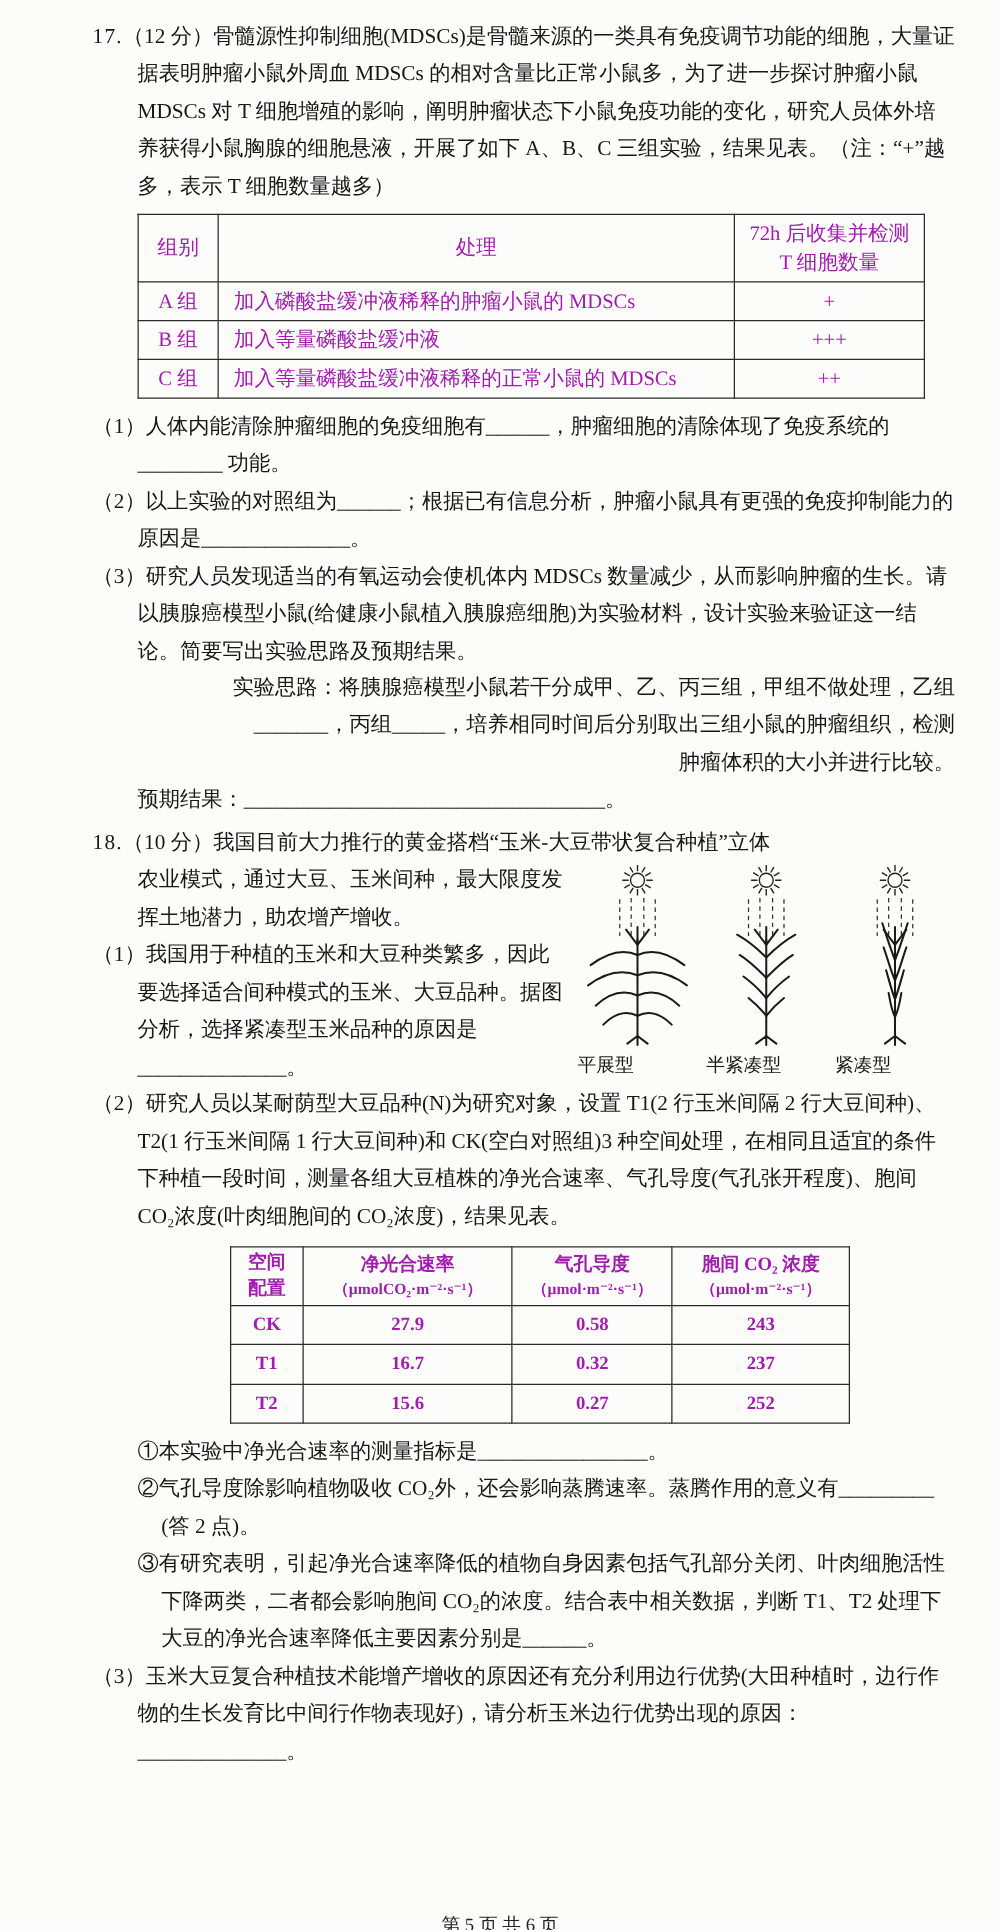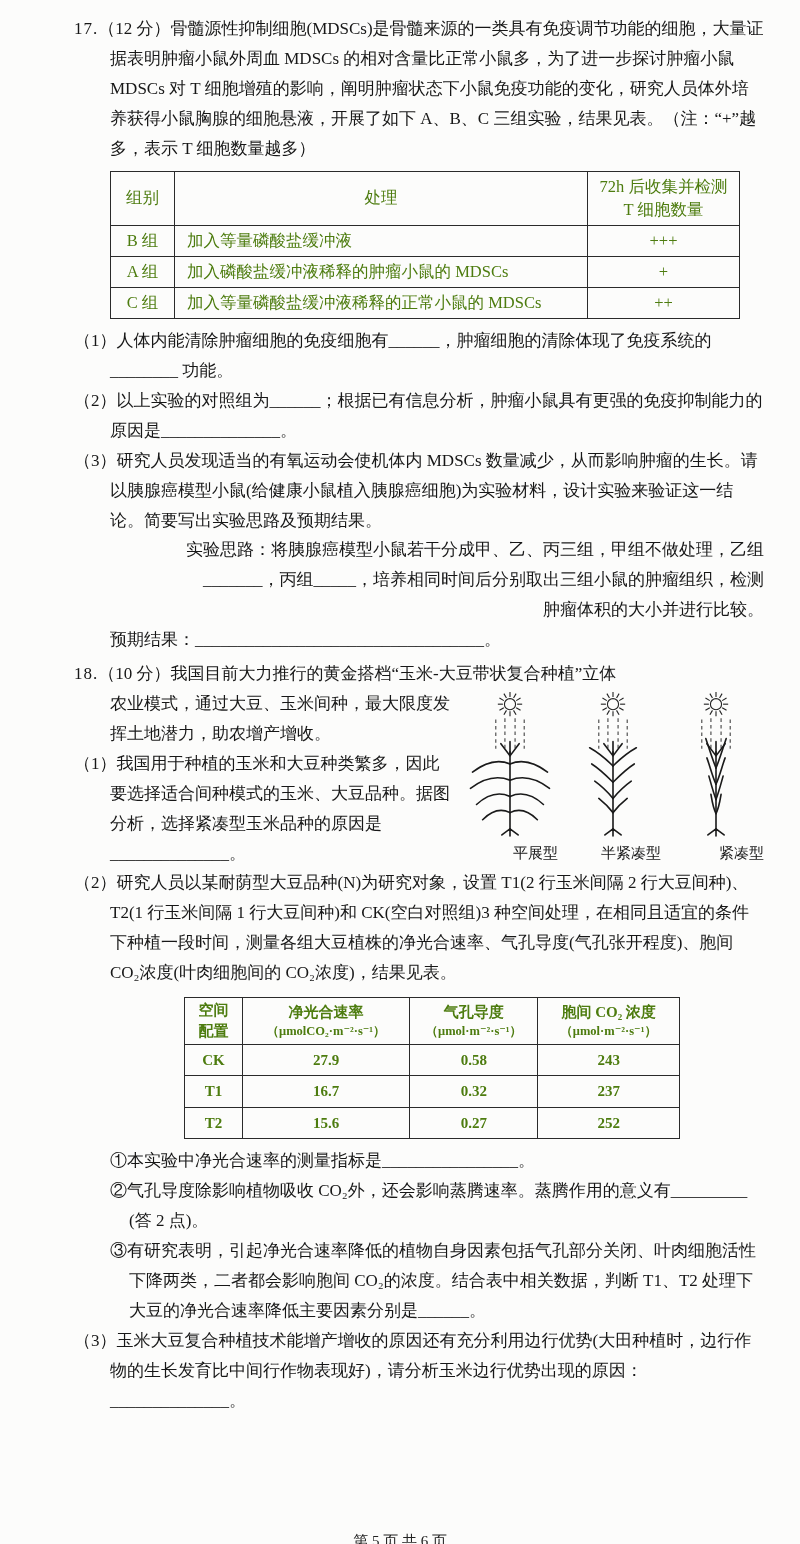--- a/index.html
+++ b/index.html
@@ -13,34 +13,34 @@
   }
   .page { padding: 14px 36px 0 74px; }
   p { margin: 0; }
   .hang  { padding-left: 36px; text-indent: -36px; }
   .cont  { padding-left: 36px; }
   .inner { padding-left: 36px; }
   .hang2 { padding-left: 85px; text-indent: -85px; text-align: right; }
   .hang3 { padding-left: 19px; text-indent: -19px; }
   .qnum { letter-spacing: 1px; }
 
-  table { border-collapse: collapse; color: #4d7c0f; }
+  table { border-collapse: collapse; color: #a21caf; }
   .t1 { margin: 7px 0 7px 36px; width: 630px; font-size: 16.5px; line-height: 1.45; }
   .t1 th, .t1 td { border: 1.3px solid #2a2a2a; padding: 3px 8px; text-align: center; font-weight: normal; }
   .t1 td.cell-left { text-align: left; padding-left: 12px; }
 
   .t2 { margin: 9px 0 7px 110px; width: 496px; }
   .t2 th, .t2 td { border: 1.3px solid #2a2a2a; padding: 2px 5px; text-align: center; font-weight: bold; }
   .t2 .hname { font-size: 15px; line-height: 1.4; }
   .t2 .unit  { font-size: 12.5px; line-height: 1.35; white-space: nowrap; }
   .t2 td { font-size: 15px; height: 28px; }
 
   .q18-wrap { display: flow-root; }
   .figure { float: right; width: 302px; margin: 2px 0 2px 12px; display: flex; justify-content: space-between; }
-  .fig-col { width: 96px; text-align: right; }
+  .fig-col { width: 96px; text-align: left; }
   .fig-col svg { display: block; margin: 0 auto; }
   .fig-label { font-size: 15px; line-height: 1.25; margin-top: 3px; }
 
   .footer { position: absolute; left: 0; right: 0; bottom: -10px; text-align: center; font-size: 15px; color: #222; }
   .mt4 { margin-top: 4px; }
 </style>
 </head>
 <body>
 
 <div class="page">
@@ -56,28 +56,28 @@
         </colgroup>
       <thead>
         <tr>
           <th>组别</th>
           <th>处理</th>
           <th>72h 后收集并检测 T 细胞数量</th>
         </tr>
       </thead>
       <tbody>
         <tr>
+          <td>A 组</td>
+          <td class="cell-left">加入磷酸盐缓冲液稀释的肿瘤小鼠的 MDSCs</td>
+          <td>+</td>
+        </tr>
+        <tr>
           <td>B 组</td>
           <td class="cell-left">加入等量磷酸盐缓冲液</td>
           <td>+++</td>
-        </tr>
-        <tr>
-          <td>A 组</td>
-          <td class="cell-left">加入磷酸盐缓冲液稀释的肿瘤小鼠的 MDSCs</td>
-          <td>+</td>
         </tr>
         <tr>
           <td>C 组</td>
           <td class="cell-left">加入等量磷酸盐缓冲液稀释的正常小鼠的 MDSCs</td>
           <td>++</td>
         </tr>
       </tbody>
     </table>
 
     <p class="hang"><span>（1）</span><span>人体内能清除肿瘤细胞的免疫细胞有______，肿瘤细胞的清除体现了免疫系统的________ 功能。</span></p>

